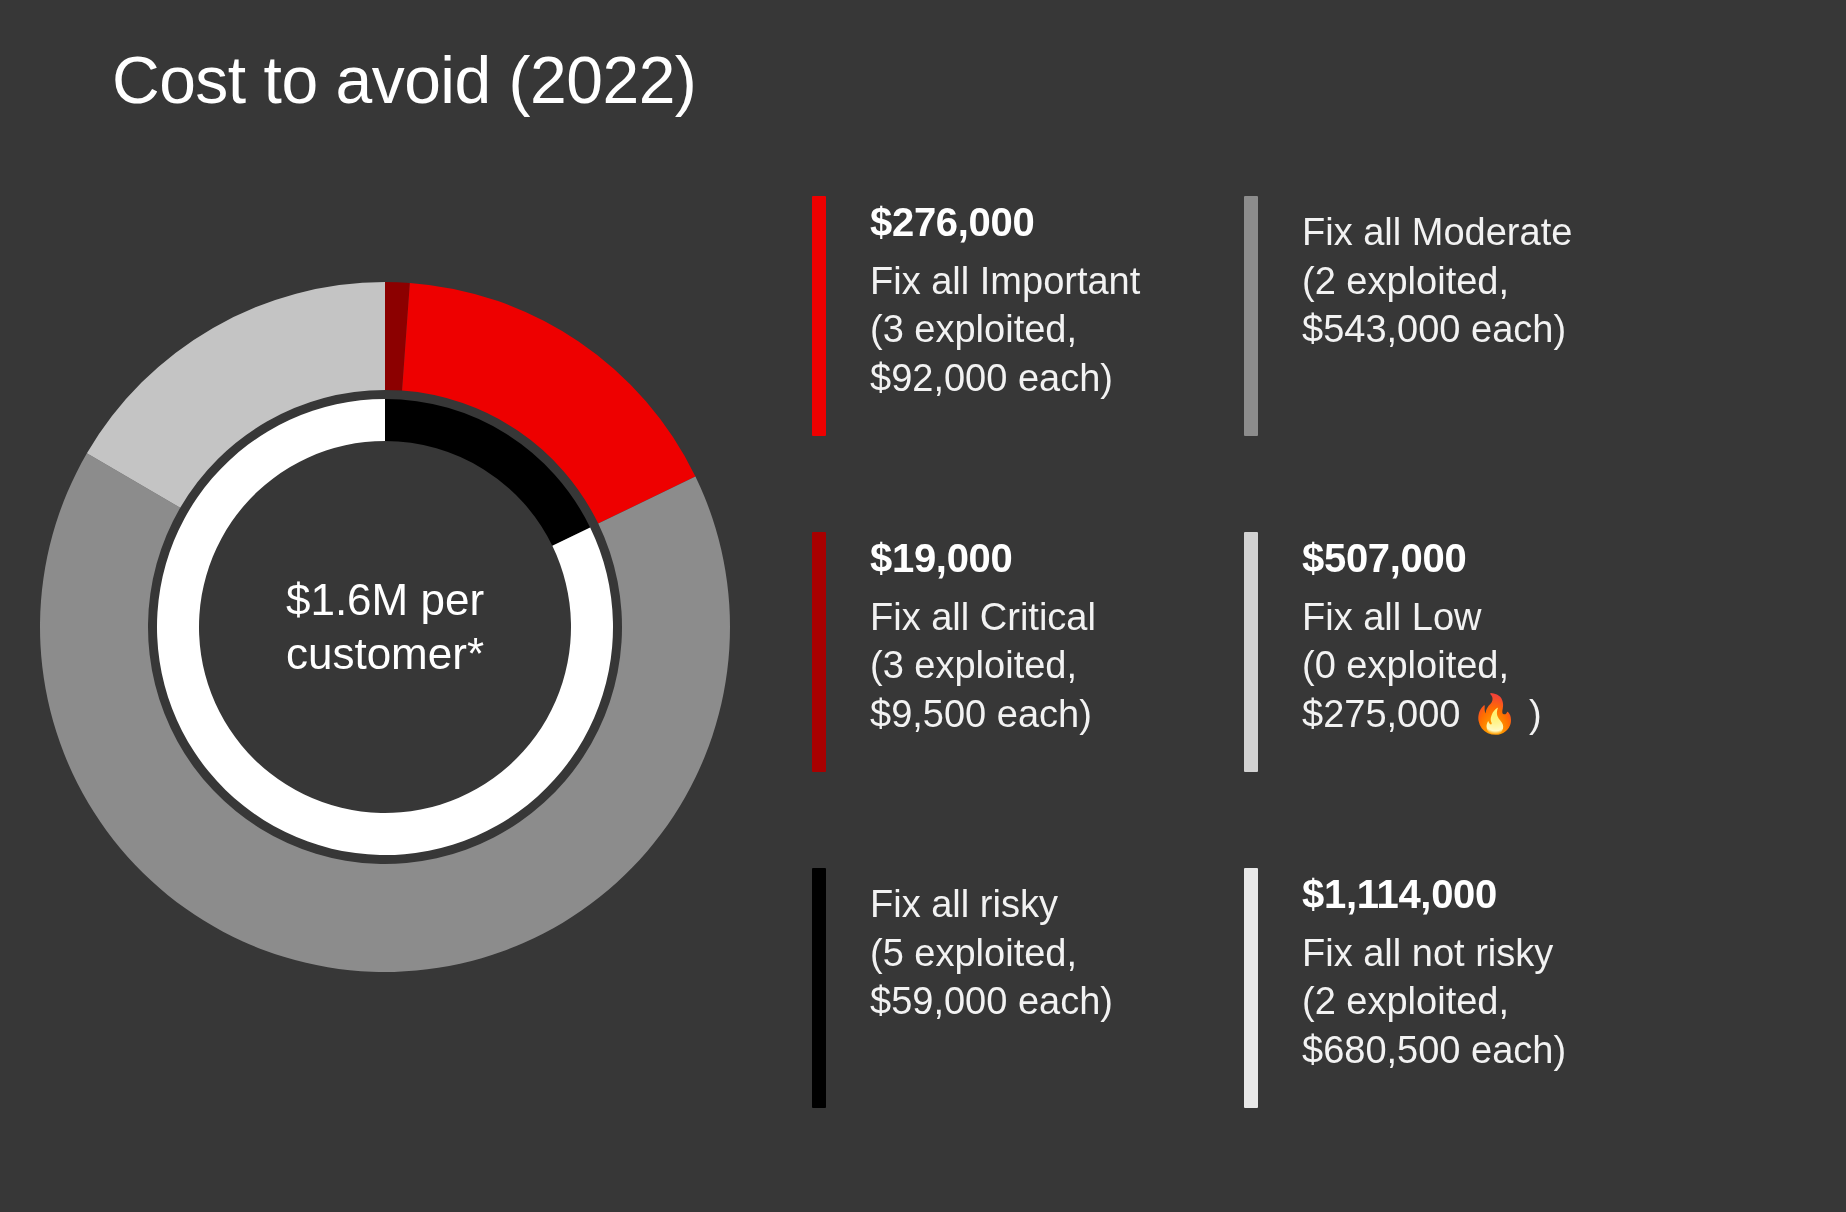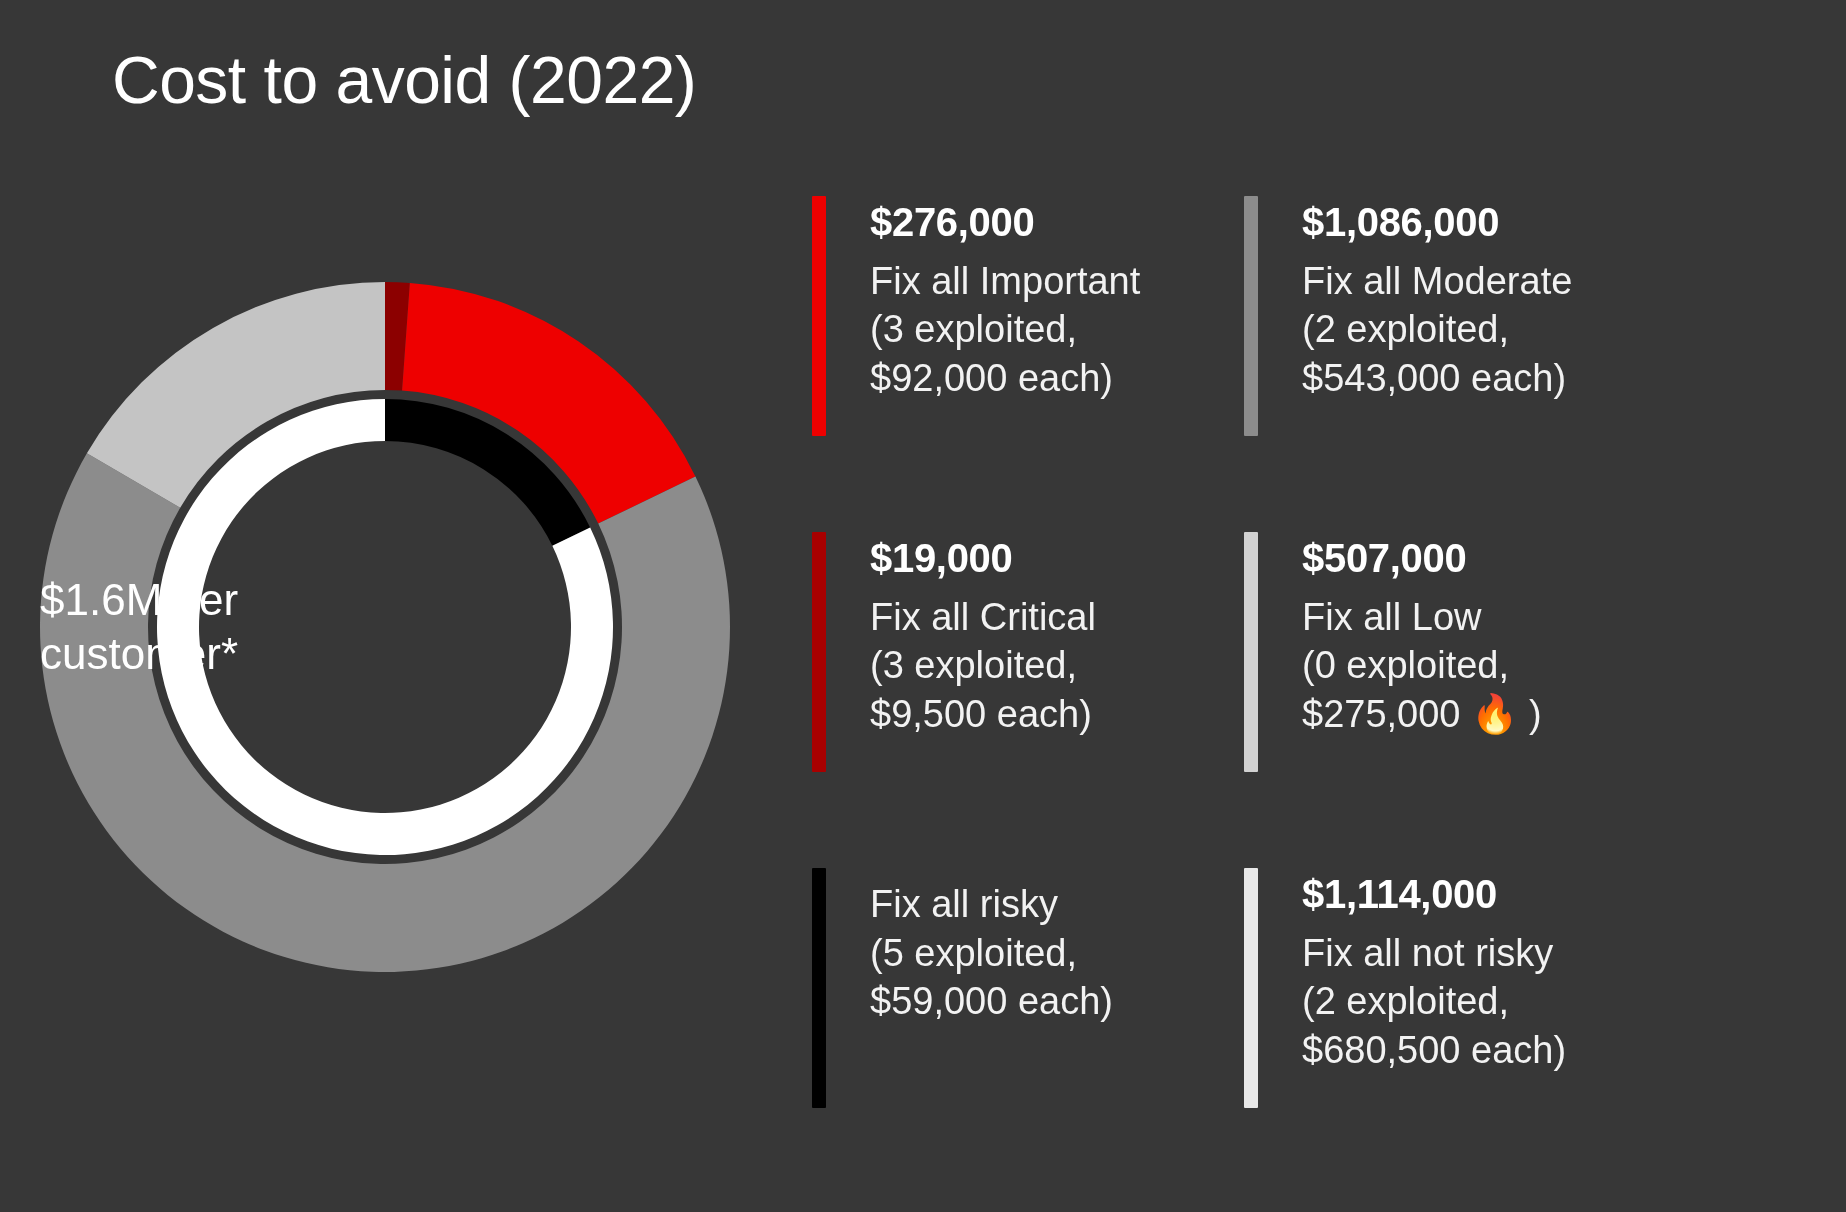--- a/index.html
+++ b/index.html
@@ -16,21 +16,21 @@
     position:absolute; left:112px; top:42px;
     font-size:66px; font-weight:400; color:#ffffff;
     letter-spacing:-0.5px; white-space:nowrap;
   }
 
   
   #donut-wrap { position:absolute; left:40px; top:282px; width:690px; height:690px; }
   #donut-svg { display:block; width:690px; height:690px; }
   #donut-center-text {
     position:absolute; left:0; top:0; width:690px; height:690px;
-    display:flex; flex-direction:column; align-items:flex-start; justify-content:center;
+    display:flex; flex-direction:column; align-items:center; justify-content:center;
     pointer-events:none;
   }
   #donut-center-text span {
     display:block; text-align:center;
     font-size:44px; line-height:1.22; color:#ffffff; font-weight:400;
   }
 
   
   #legend {
     position:absolute; left:812px; top:196px;
@@ -95,21 +95,20 @@
         <div class="legend-amount">$276,000</div>
         <div class="legend-desc">Fix all Important
 (3 exploited,
 $92,000 each)</div>
       </div>
     </div>
 
     <div class="legend-item">
       <div class="legend-swatch" style="background: rgb(140, 140, 140);"></div>
       <div class="legend-text">
-        <div class="legend-amount">$1,086,000</div>
         <div class="legend-desc">Fix all Moderate
 (2 exploited,
 $543,000 each)</div>
       </div>
     </div>
 
     <div class="legend-item">
       <div class="legend-swatch" style="background: rgb(168, 0, 0);"></div>
       <div class="legend-text">
         <div class="legend-amount">$19,000</div>

